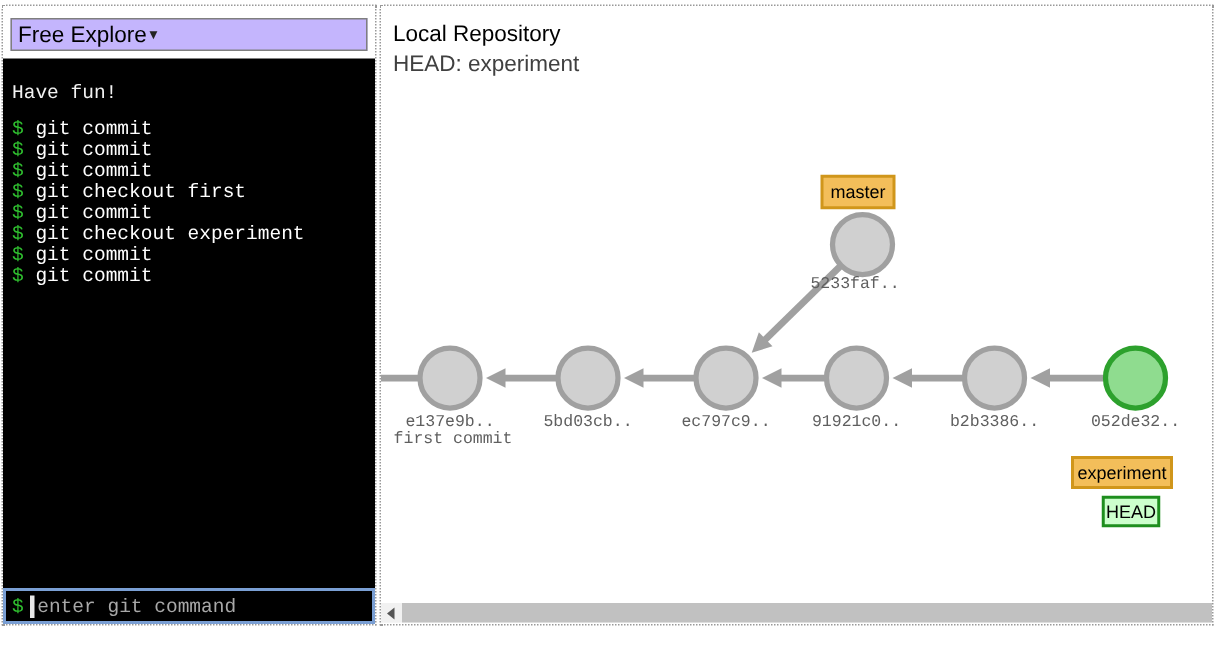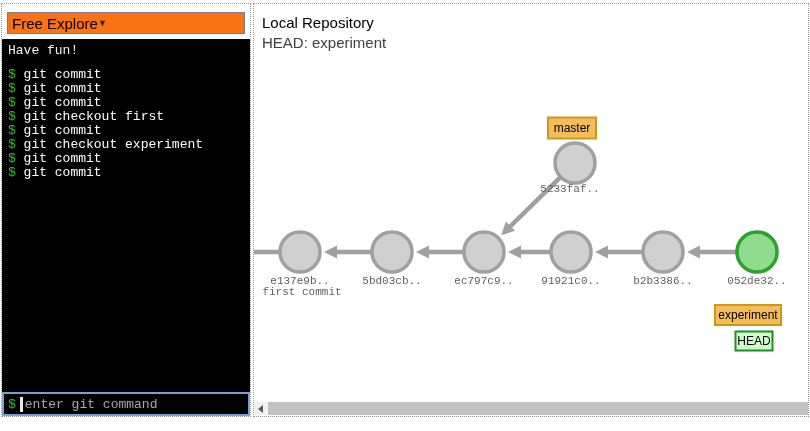--- a/index.html
+++ b/index.html
@@ -4,26 +4,26 @@
 <style>
   * { margin:0; padding:0; box-sizing:border-box; }
   html,body { width:810px; height:431px; background:#ffffff; overflow:hidden;
               font-family:"Liberation Sans", sans-serif; }
   .app { position:relative; width:810px; height:431px; background:#fff; }
 
   
   .left-panel { position:absolute; left:1px; top:3px; width:250px; height:414px;
                 border:1px dotted #999; display:flex; flex-direction:column; background:#fff; }
   .select-row { padding:8px 5px 5px 5px; background:#fff; }
-  .mode-select { height:22px; border:1px solid #7f7f7f; background:#f97316;
+  .mode-select { height:22px; border:1px solid #7f7f7f; background:#c4b5fd;
                  display:flex; align-items:center; 
                  padding:0 7px 0 4px; font-size:15px; color:#000; cursor:default; }
   .mode-caret { font-size:9px; color:#222; }
 
-  .terminal { flex:1 1 auto; background:#000; padding:5px 6px; overflow:hidden;
+  .terminal { flex:1 1 auto; background:#000; padding:16px 6px; overflow:hidden;
               font-family:"Liberation Mono", monospace; font-size:13px; line-height:14px; }
   .term-welcome { color:#f2f2f2; margin-bottom:10px; }
   .term-line { white-space:pre;text-decoration:underline; }
   .t-prompt { color:#2fbf2f; }
   .t-cmd { color:#ffffff; }
 
   .cmd-input { flex:0 0 auto; height:24px; background:#000; border:2px solid #7a9fd4;
                display:flex; align-items:center; padding-left:4px;
                font-family:"Liberation Mono", monospace; font-size:13px; }
   .cmd-input .t-prompt { margin-right:4px; }

